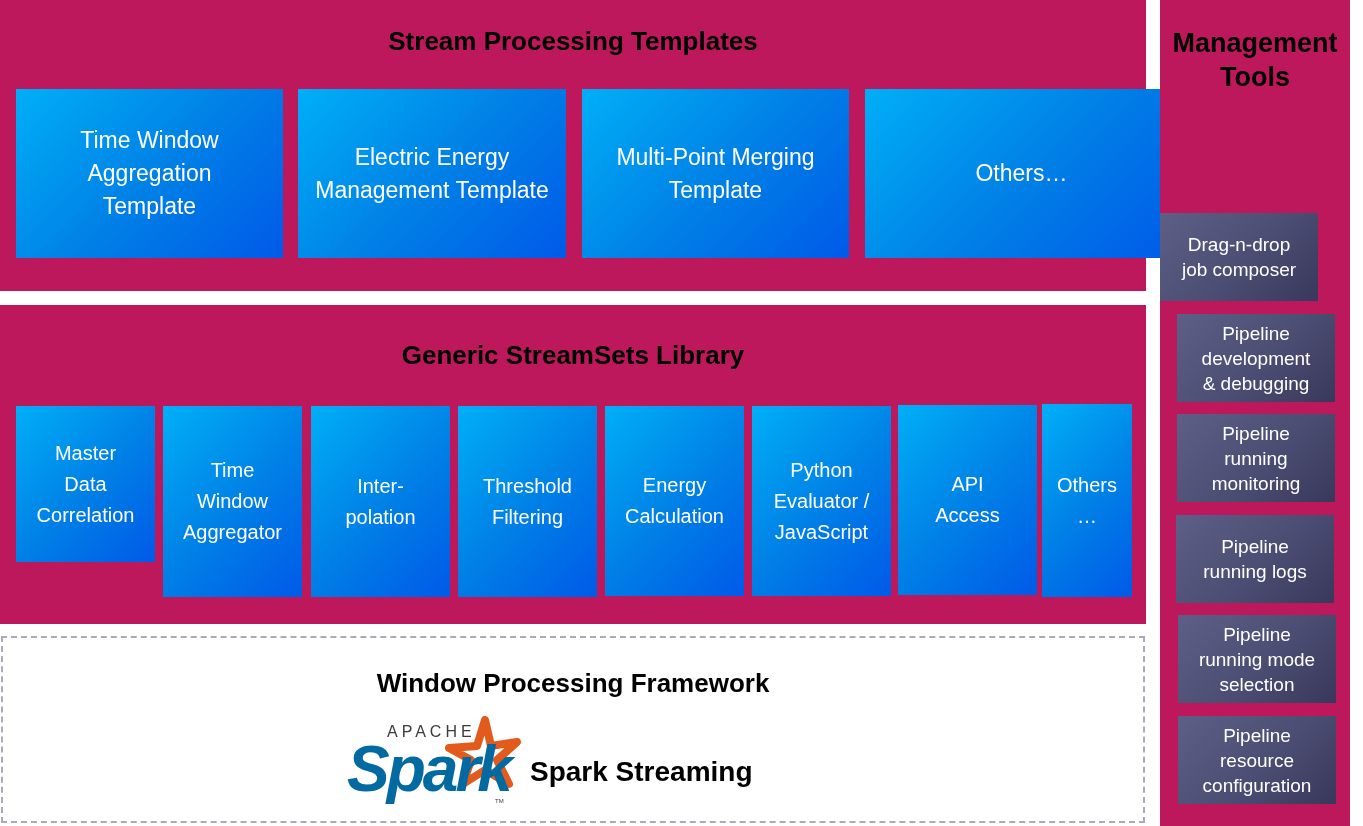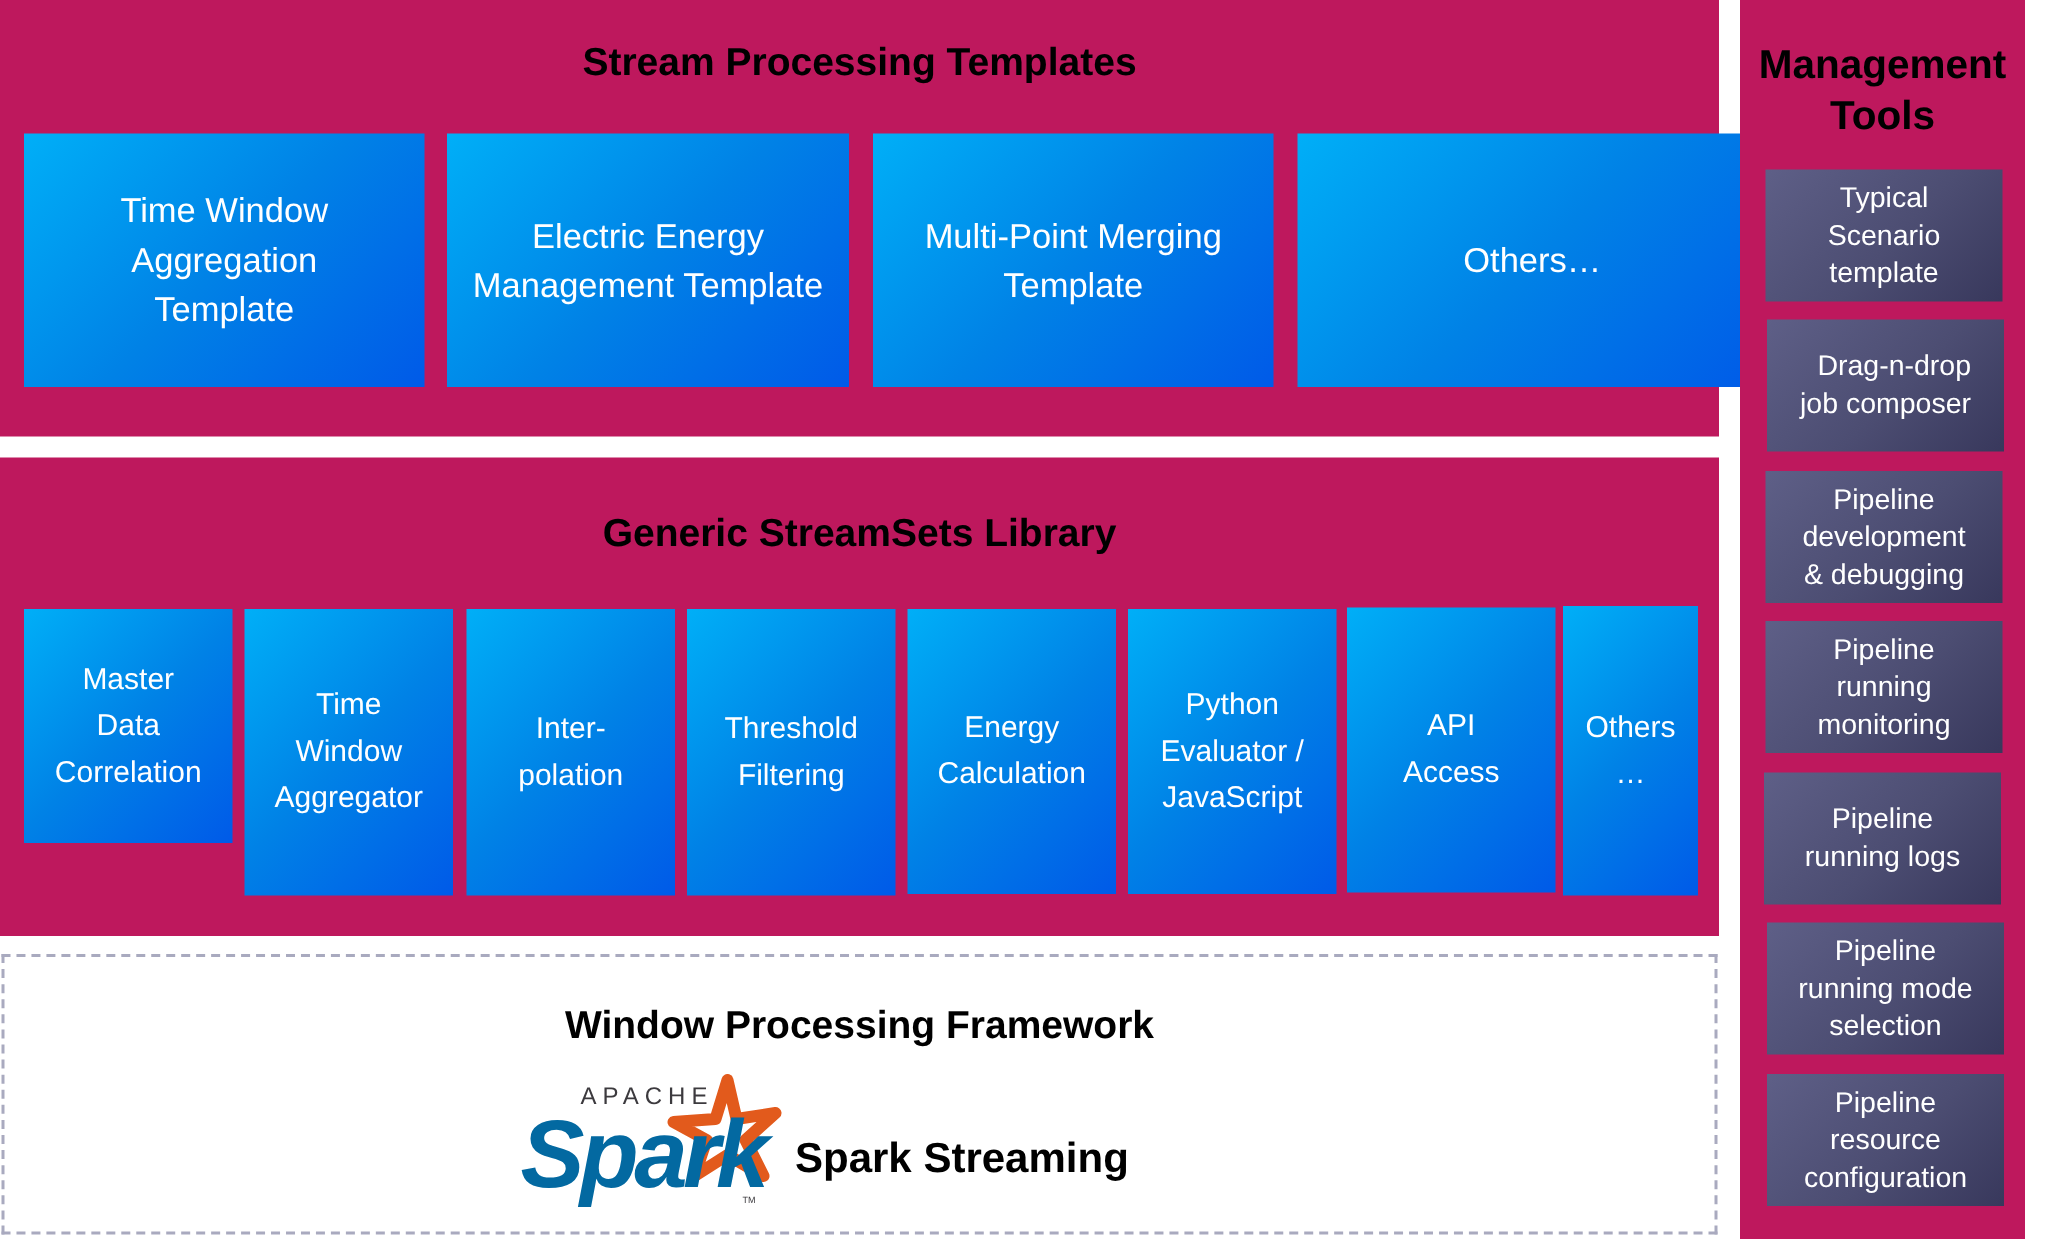--- a/index.html
+++ b/index.html
@@ -61,24 +61,21 @@
     <span style="position:absolute;left:42px;top:7px;font-size:16px;letter-spacing:4px;color:#3c3a3e;text-align:right;">APACHE</span>
     <span style="position:absolute;left:2px;top:16px;font-size:64px;font-weight:bold;font-style:italic;color:#0369a1;letter-spacing:-3px;">Spark</span>
     <span style="position:absolute;left:150px;top:82px;font-size:6px;color:#3c3a3e;">TM</span>
   </div>
   <div style="position:absolute;left:527px;top:118px;font-size:28px;font-weight:bold;color:#000;">Spark Streaming</div>
 </div>
 
 <div class="panel" style="left:1160px;top:0;width:190px;height:826px;">
   <div style="position:absolute;left:0;right:0;top:26px;text-align:center;font-weight:bold;font-size:27px;line-height:34px;color:#000;white-space:pre-line;">Management
 Tools</div>
-  <div class="mgmt-box" style="left:17px;top:113px;width:158px;height:88px;">Typical
-Scenario
-template</div>
-  <div class="mgmt-box" style="left:18px;top:213px;width:158px;height:88px;text-align:right;">Drag-n-drop
+  <div class="mgmt-box" style="left:0;top:213px;width:158px;height:88px;">Drag-n-drop
 job composer</div>
   <div class="mgmt-box" style="left:17px;top:314px;width:158px;height:88px;">Pipeline
 development
 &amp; debugging</div>
   <div class="mgmt-box" style="left:17px;top:414px;width:158px;height:88px;">Pipeline
 running
 monitoring</div>
   <div class="mgmt-box" style="left:16px;top:515px;width:158px;height:88px;">Pipeline
 running logs</div>
   <div class="mgmt-box" style="left:18px;top:615px;width:158px;height:88px;">Pipeline

